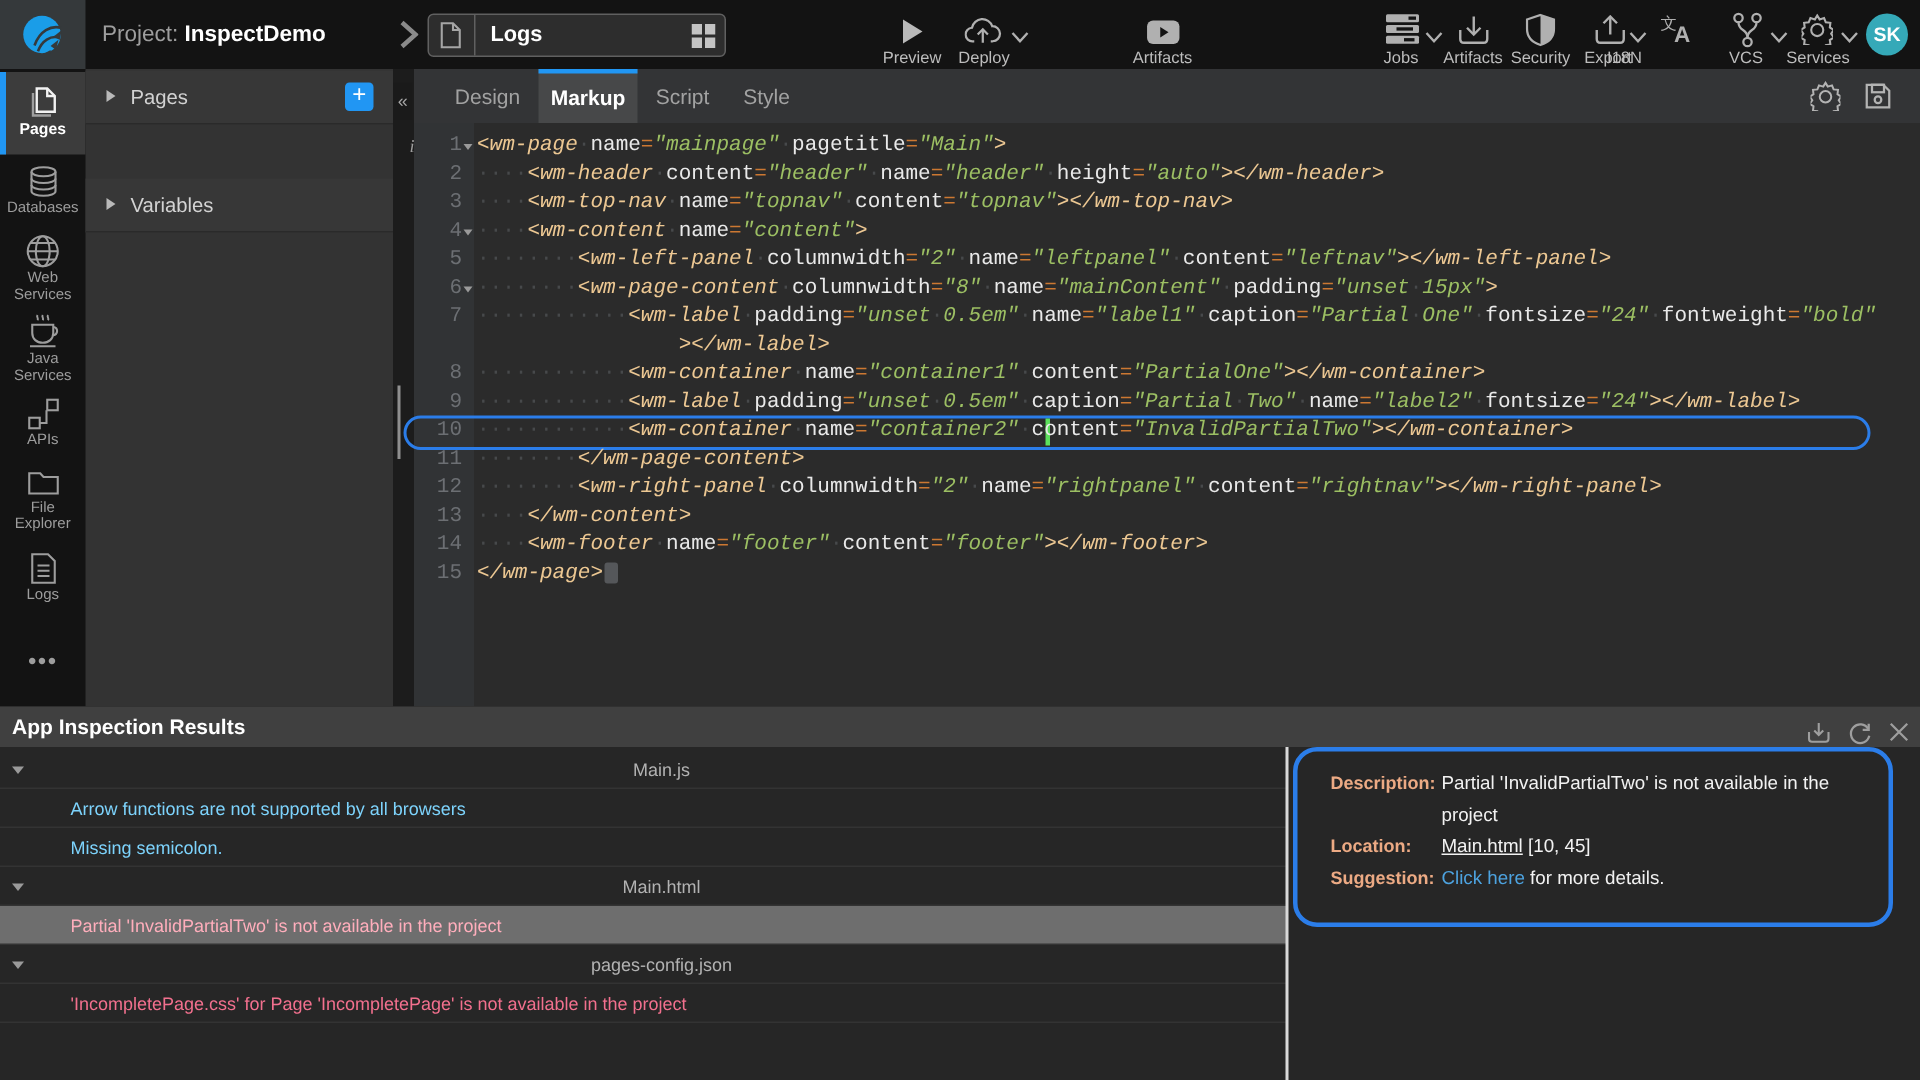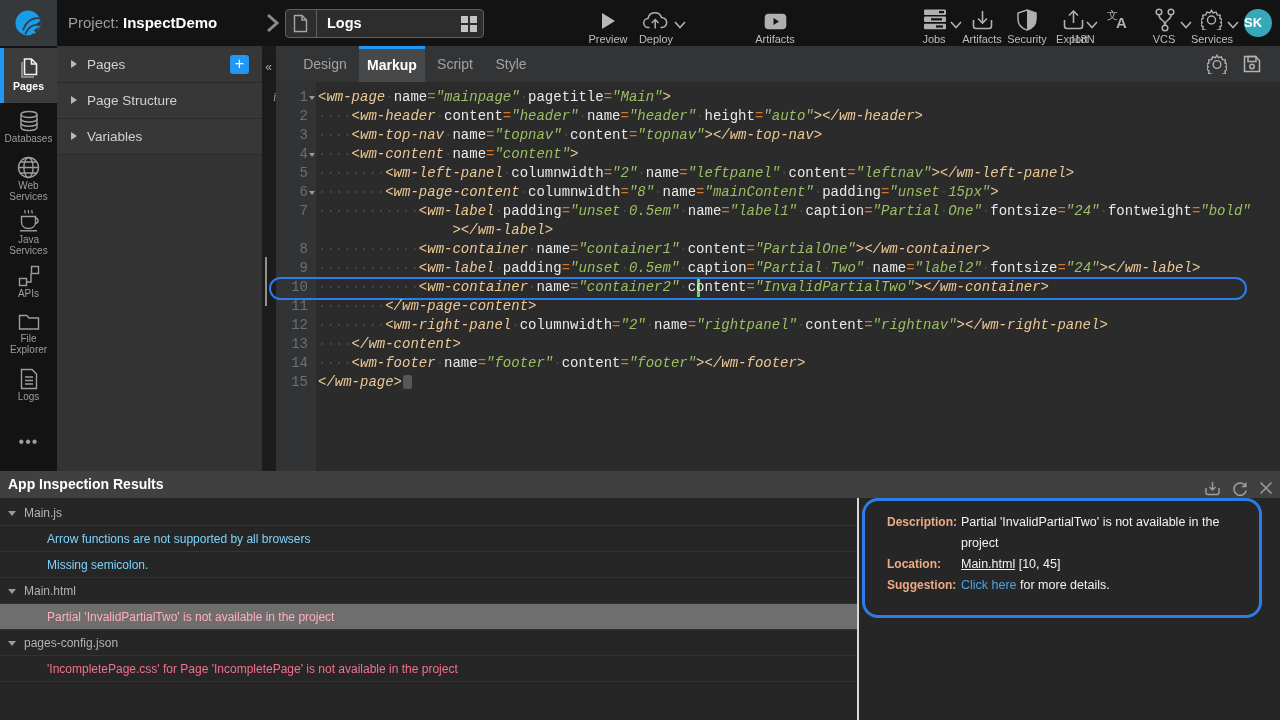--- a/index.html
+++ b/index.html
@@ -45,21 +45,21 @@
   .o { color:#cc7832; }
   .s { color:#9cbf63; font-style:italic; }
   .d { color:#47494b; }
   .fold { position:absolute; left:309px; width:0; height:0; border-top:4px solid #9a9a9a; border-left:3.5px solid transparent; border-right:3.5px solid transparent; }
 
   
   #bottom { left:0; top:471px; width:1280px; height:249px; background:#262626; }
   #bhead { position:absolute; left:0; top:0; width:1280px; height:27px; background:#404040; }
   #btitle { position:absolute; left:8px; top:5px; color:#ffffff; font-size:14px; font-weight:bold; }
   .brow { position:absolute; left:0; width:858px; height:26px; border-bottom:1px solid #333333; font-size:12px; line-height:26px; }
-  .bgroup { color:#b2b2b2; padding-left:24px; }
+  .bgroup { color:#b2b2b2; padding-left:24px;text-align:center; }
   .bwarn { color:#7dd3fc; padding-left:47px; }
   .berr { color:#f2708e; padding-left:47px; }
   .btri { position:absolute; left:8px; top:11px; width:0; height:0; border-top:5px solid #9a9a9a; border-left:4px solid transparent; border-right:4px solid transparent; }
   #bdivider { position:absolute; left:857px; top:27px; width:2px; height:222px; background:#d9d9d9; }
 
   #detailbox { position:absolute; left:862px; top:27px; width:400px; height:120px; border:3px solid #2b7de9; border-radius:16px; }
   .dlabel { position:absolute; left:22px; color:#ecaa84; font-size:12px; font-weight:bold; line-height:21px; }
   .dval { position:absolute; left:96px; color:#f2f2f2; font-size:12.5px; line-height:21px; }
 </style>
 </head>
@@ -172,21 +172,21 @@
 
   <svg class="tbicon" style="left:1201px;top:9px" width="21" height="21" viewBox="0 0 24 24">
     <path d="M12 1.5 l1.8 3 3.4-1 1.3 3.2 3.5 .4 -.4 3.5 3 1.9 -2 2.9 2 2.9 -3 1.9 .4 3.5 -3.5 .4 -1.3 3.2 -3.4-1 -1.8 3 -1.8-3 -3.4 1 -1.3-3.2 -3.5-.4 .4-3.5 -3-1.9 2-2.9 -2-2.9 3-1.9 -.4-3.5 3.5-.4 1.3-3.2 3.4 1 Z" fill="none" stroke="#b0b0b0" stroke-width="1.6"></path>
     <circle cx="12" cy="12.6" r="4.6" stroke="#b0b0b0" stroke-width="1.6" fill="none"></circle>
   </svg>
   <svg class="tbicon" style="left:1227px;top:21px" width="12" height="8" viewBox="0 0 12 8">
       <path d="M1 1 L6 6.5 L11 1" stroke="#b0b0b0" stroke-width="1.6" fill="none"></path>
     </svg>
   <div class="tblabel" style="left:1212px">Services</div>
 
-  <div class="abs" style="left:1244px;top:9px;width:28px;height:28px;border-radius:50%;background:#35a9b8;color:#ffffff;font-size:13px;font-weight:bold;text-align:left;line-height:28px">SK</div>
+  <div class="abs" style="left:1244px;top:9px;width:28px;height:28px;border-radius:50%;background:#35a9b8;color:#ffffff;font-size:13px;font-weight:bold;text-align:center;line-height:28px">SK</div>
 
   <div id="sidebar" class="abs"></div>
   <div class="abs" style="left:0;top:48px;width:57px;height:55px;background:#3c3c3c;border-left:4px solid #2196f3"></div>
   <div class="sbitem" style="top:57px;color:#ffffff;font-weight:bold;font-size:10.5px">
     <svg width="22" height="22" viewBox="0 0 22 22">
       <path d="M4 5 V20 H16" stroke="#9f9f9f" stroke-width="1.6" fill="none"></path>
       <path d="M6.5 2 H13.5 L18.5 7 V17.5 H6.5 Z" stroke="#f2f2f2" stroke-width="1.6" fill="#3c3c3c"></path>
       <path d="M13.5 2 V7 H18.5" stroke="#f2f2f2" stroke-width="1.6" fill="none"></path>
     </svg>
     Pages
@@ -237,24 +237,20 @@
       <path d="M6 9 H14 M6 12.5 H14 M6 16 H14" stroke="#9d9d9d" stroke-width="1.3" fill="none"></path>
     </svg>
     Logs
   </div>
   <div class="sbitem" style="top:433px;font-size:16px;color:#9d9d9d;letter-spacing:1px">•••</div>
 
   <div id="leftpanel" class="abs"></div>
   <div class="lprow" style="top:47px">
       <div class="lparrow"></div>
       <div class="lptext">Pages</div>
-    </div>
-  <div class="lprow" style="top:83px">
-      <div class="lparrow"></div>
-      <div class="lptext">Page Structure</div>
     </div>
   <div class="lprow" style="top:119px">
       <div class="lparrow"></div>
       <div class="lptext">Variables</div>
     </div>
   <div class="abs" style="left:230px;top:55px;width:19px;height:19px;background:#2196f3;border-radius:3px;color:#fff;font-size:16px;text-align:center;line-height:18px">+</div>
 
   <div id="strip" class="abs"></div>
   <div class="abs" style="left:262px;top:55px;width:13px;height:25px;background:#1a1a1a;color:#a8a8a8;font-size:12px;text-align:center;line-height:25px">«</div>
   <div class="abs" style="left:265px;top:257px;width:2px;height:49px;background:#8f8f8f"></div>

